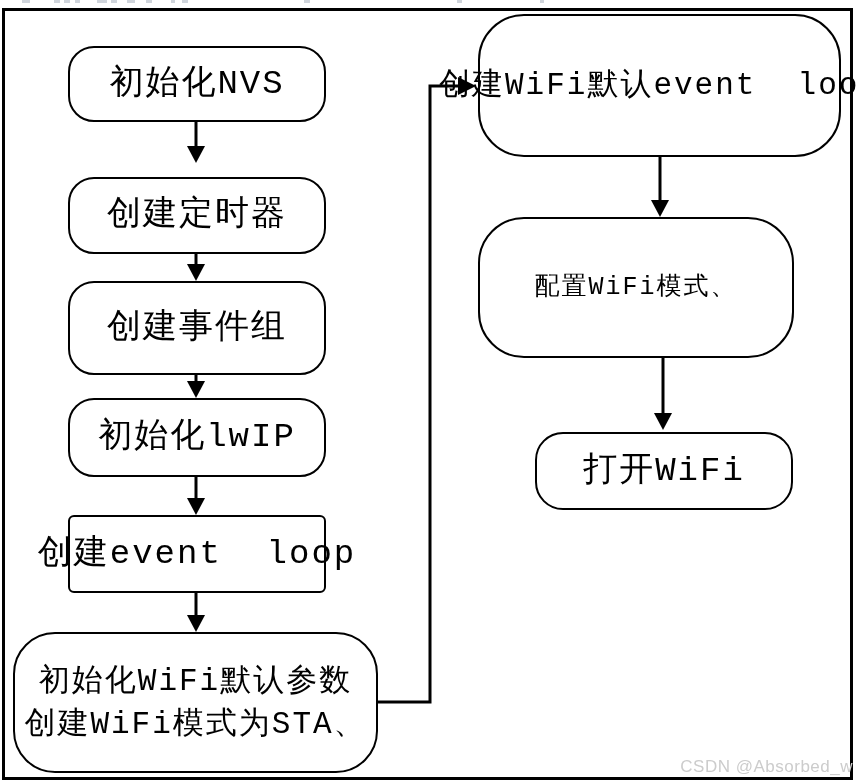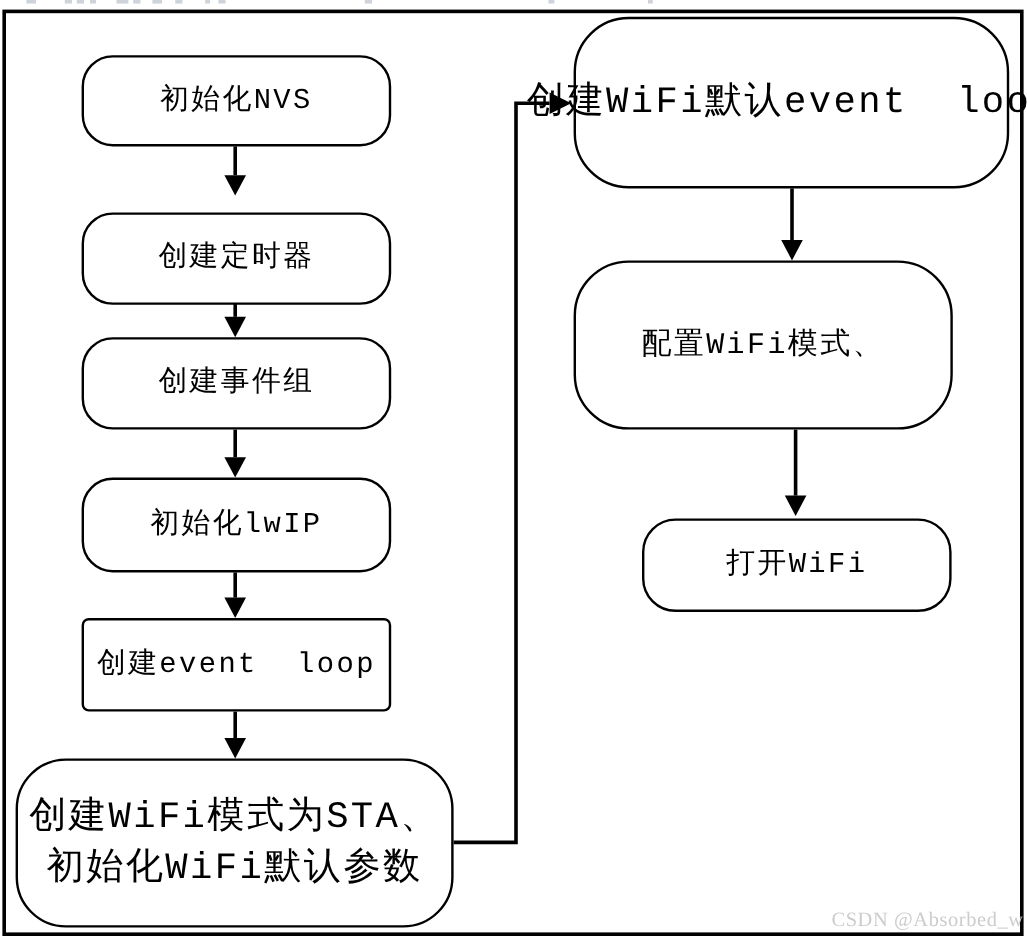--- a/index.html
+++ b/index.html
@@ -27,48 +27,48 @@
   .node {
     position: absolute;
     box-sizing: border-box;
     border: 2.5px solid #000000;
     background: #ffffff;
     display: flex;
     flex-direction: column;
     align-items: center;
     justify-content: center;
     color: #000000;
-    font-size: 24px;
+    font-size: 34px;
     letter-spacing: 2px;
     text-align: center;
     white-space: pre;
   }
   .node .line { line-height: 43px; }
   
   .n1 { left: 68px;  top: 46px;  width: 258px; height: 76px;  border-radius: 26px; }
   .n2 { left: 68px;  top: 177px; width: 258px; height: 77px;  border-radius: 26px; }
-  .n3 { left: 68px;  top: 281px; width: 258px; height: 77px;  border-radius: 26px; }
+  .n3 { left: 68px;  top: 281px; width: 258px; height: 94px;  border-radius: 26px; }
   .n4 { left: 68px;  top: 398px; width: 258px; height: 79px;  border-radius: 26px; text-align: right; }
   .n5 { left: 68px;  top: 515px; width: 258px; height: 78px;  border-radius: 6px; }
   .n6 { left: 13px;  top: 632px; width: 365px; height: 141px; border-radius: 42px; font-size: 31px; }
   
   .n7 { left: 478px; top: 14px;  width: 363px; height: 143px; border-radius: 46px; font-size: 31px; }
   .n8 { left: 478px; top: 217px; width: 316px; height: 141px; border-radius: 46px; font-size: 25px; text-align: center; }
   .n9 { left: 535px; top: 432px; width: 258px; height: 78px;  border-radius: 28px; }
   .arrows {
     position: absolute;
     left: 0;
     top: 0;
     pointer-events: none;
   }
   .watermark {
     position: absolute;
     right: 3px;
     top: 757px;
-    font-family: Liberation Serif, serif;
+    font-family: Liberation Sans, sans-serif;
     font-size: 17px;
     letter-spacing: 0.5px;
     color: #cccccc;
     white-space: nowrap;
   }
   .artifacts {
     position: absolute;
     left: 0;
     top: 0;
     width: 100%;
@@ -137,22 +137,22 @@
   <div class="node n3">
     <span class="line">创建事件组</span>
   </div>
   <div class="node n4">
     <span class="line">初始化lwIP</span>
   </div>
   <div class="node n5">
     <span class="line">创建event  loop</span>
   </div>
   <div class="node n6">
+    <span class="line">初始化WiFi默认参数</span>
     <span class="line">创建WiFi模式为STA、</span>
-    <span class="line">初始化WiFi默认参数</span>
   </div>
 
   <div class="node n7">
     <span class="line">创建WiFi默认event  loop</span>
   </div>
   <div class="node n8">
     <span class="line">配置WiFi模式、</span>
   </div>
   <div class="node n9">
     <span class="line">打开WiFi</span>

